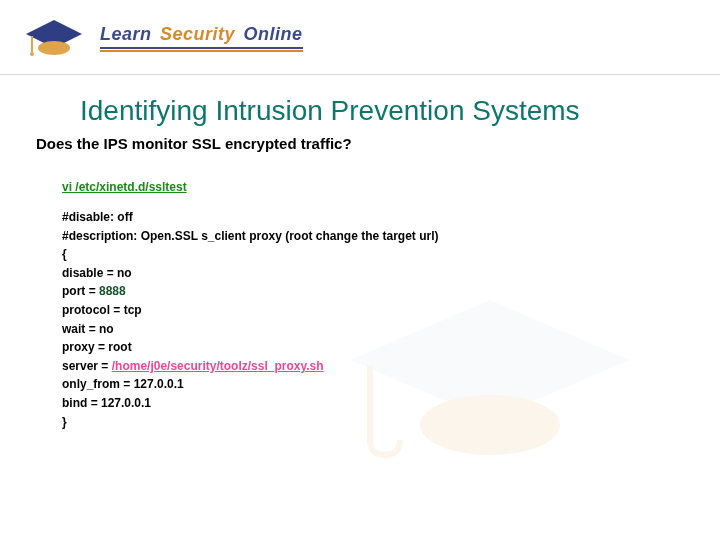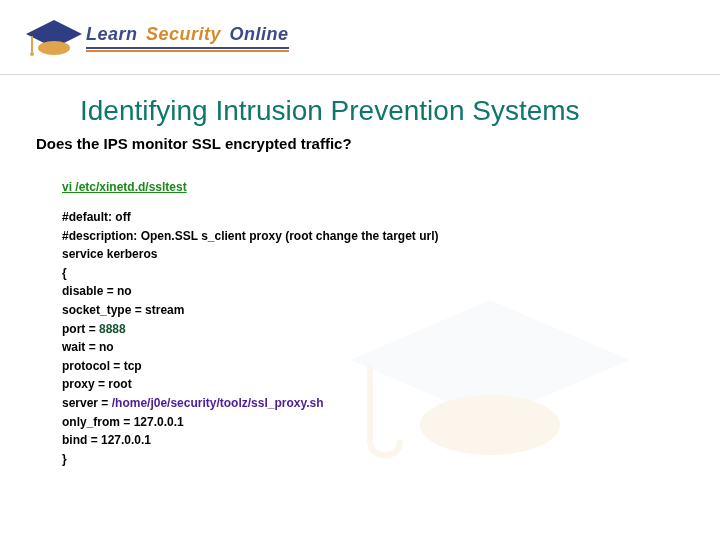--- a/index.html
+++ b/index.html
@@ -14,20 +14,21 @@
   .bg-cap {
     position: absolute;
     right: 70px;
     bottom: 40px;
     opacity: 0.16;
     z-index: 0;
   }
   .header {
     display: flex;
     align-items: center;
+    gap: 14px;
     padding: 16px 22px 14px 22px;
     border-bottom: 1px solid #d7d7d7;
     position: relative;
     z-index: 1;
   }
   .logo-text .learn { color: #3b4a8a; font-weight: 700; font-style: italic; font-size: 18px; letter-spacing: .5px; }
   .logo-text .security { color: #d88a2b; font-weight: 700; font-style: italic; font-size: 18px; letter-spacing: .5px; margin: 0 4px; }
   .logo-text .online { color: #3b4a8a; font-weight: 700; font-style: italic; font-size: 18px; letter-spacing: .5px; }
   .logo-rule { height: 2px; background: #3b4a8a; margin-top: 2px; }
   .logo-rule2 { height: 2px; background: #d88a2b; margin-top: 1px; }
@@ -57,21 +58,21 @@
   }
   .config {
     margin-left: 62px;
     font-size: 12px;
     font-weight: 700;
     line-height: 1.55;
     position: relative;
     z-index: 1;
   }
   .port-val { color: #14532d; }
-  .server-val { color: #4c1d95; }
+  .server-val { color: #ec4899; text-decoration: underline; }
 </style>
 </head>
 <body>
 
 <svg class="bg-cap" width="320" height="220" viewBox="0 0 320 220">
   <polygon points="160,20 300,80 160,140 20,80" fill="#dfe4f0"></polygon>
   <ellipse cx="160" cy="145" rx="70" ry="30" fill="#e8c88a"></ellipse>
   <path d="M40,85 L40,160 Q40,175 55,175 Q70,175 70,160" fill="none" stroke="#e8c88a" stroke-width="6"></path>
 </svg>
 
@@ -89,27 +90,25 @@
     <div class="logo-rule"></div>
     <div class="logo-rule2"></div>
   </div>
 </div>
 
 <div class="title">Identifying Intrusion Prevention Systems</div>
 <div class="subtitle">Does the IPS monitor SSL encrypted traffic?</div>
 <div class="cmd">vi /etc/xinetd.d/ssltest</div>
 
 <div class="config">
-  <div>#default: off</div>
+  <div>#disable: off</div>
   <div>#description: Open.SSL s_client proxy (root change the target url)</div>
-  <div>service kerberos</div>
   <div>{</div>
   <div>disable = no</div>
-  <div>socket_type = stream</div>
   <div><span>port = </span><span class="port-val">8888</span></div>
+  <div>protocol = tcp</div>
   <div>wait = no</div>
-  <div>protocol = tcp</div>
   <div>proxy = root</div>
   <div><span>server = </span><span class="server-val">/home/j0e/security/toolz/ssl_proxy.sh</span></div>
   <div>only_from = 127.0.0.1</div>
   <div>bind = 127.0.0.1</div>
   <div>}</div>
 </div>
 
 </body></html>

